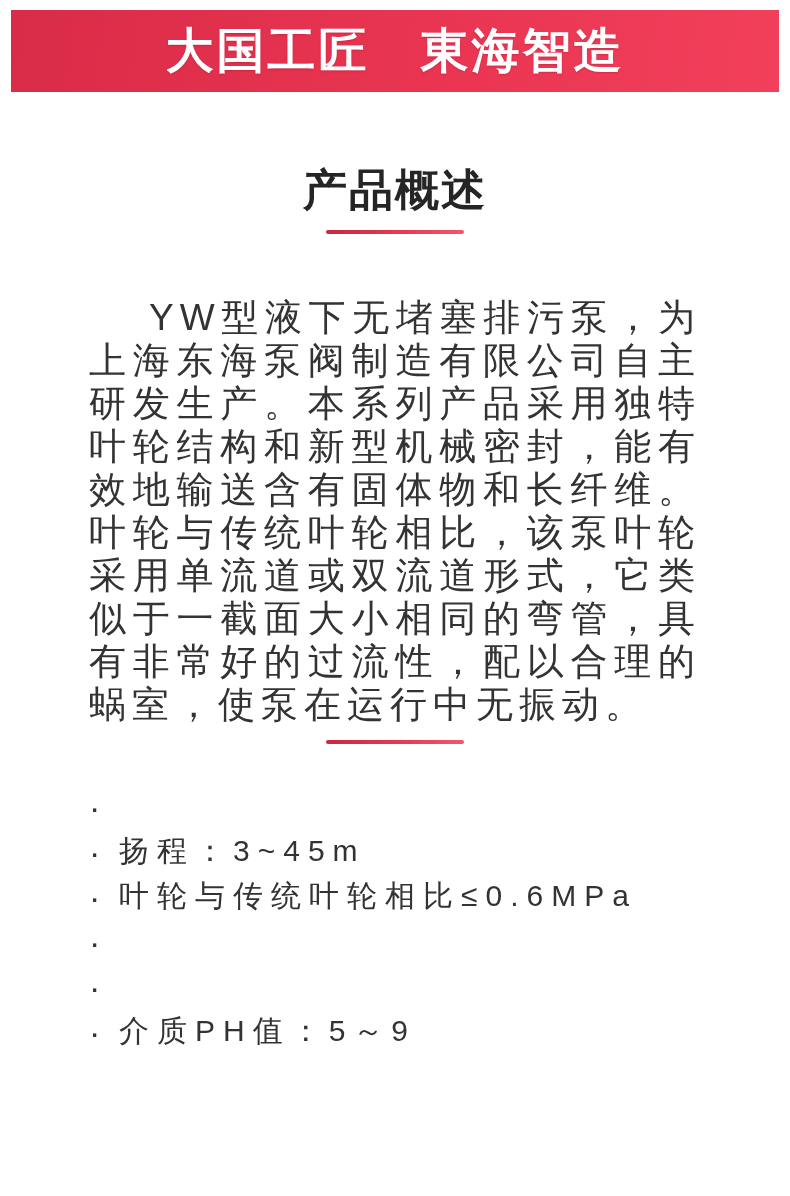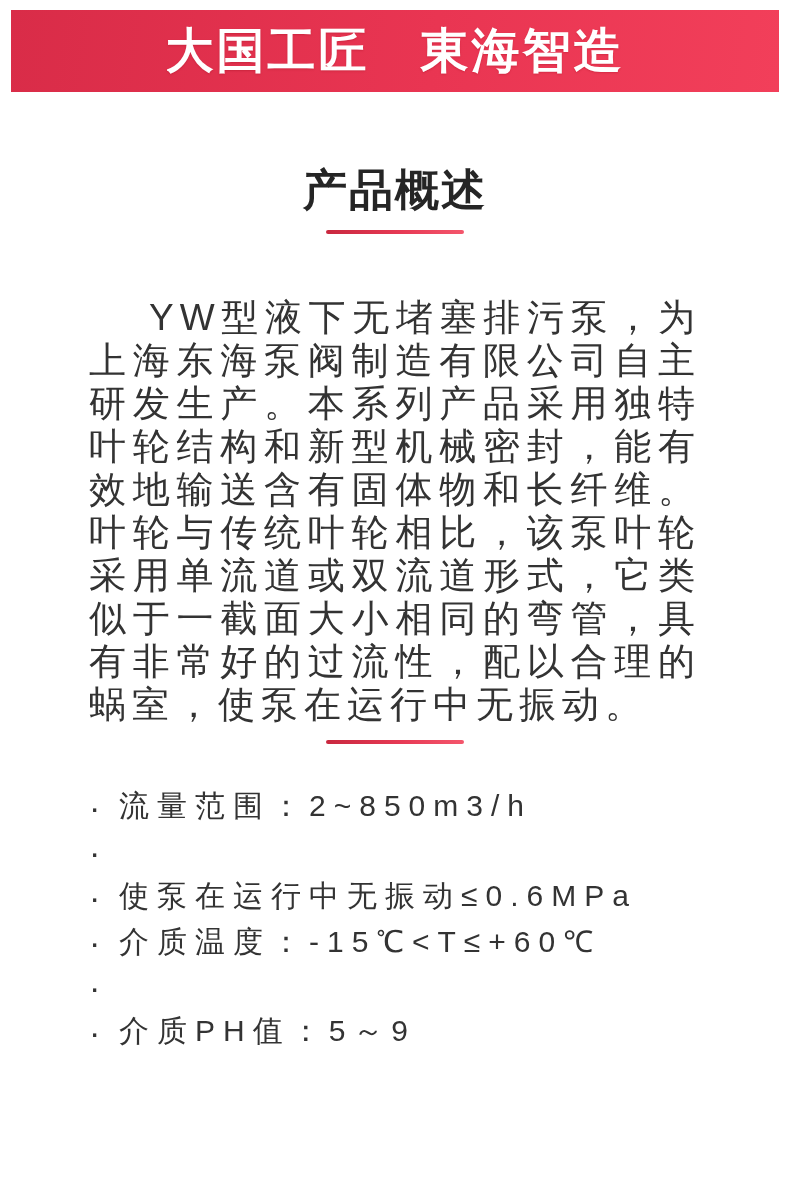--- a/index.html
+++ b/index.html
@@ -102,32 +102,31 @@
   <h2 class="section-title title-overview">产品概述</h2>
   <div class="title-underline"></div>
 
   <p class="description">YW型液下无堵塞排污泵，为上海东海泵阀制造有限公司自主研发生产。本系列产品采用独特叶轮结构和新型机械密封，能有效地输送含有固体物和长纤维。叶轮与传统叶轮相比，该泵叶轮采用单流道或双流道形式，它类似于一截面大小相同的弯管，具有非常好的过流性，配以合理的蜗室，使泵在运行中无振动。</p>
 
   <div class="title-underline"></div>
 
   <ul class="spec-list">
     <li class="spec-item">
       <span class="bullet-dot">·</span>
-      <span class="spec-text">流量范围：2~850m3/h</span>
     </li>
     <li class="spec-item">
       <span class="bullet-dot">·</span>
+      <span class="spec-text">扬程：3~45m</span>
     </li>
     <li class="spec-item">
       <span class="bullet-dot">·</span>
-      <span class="spec-text">使泵在运行中无振动≤0.6MPa</span>
+      <span class="spec-text">叶轮与传统叶轮相比≤0.6MPa</span>
     </li>
     <li class="spec-item">
       <span class="bullet-dot">·</span>
-      <span class="spec-text">介质温度：-15℃&lt;T≤+60℃</span>
     </li>
     <li class="spec-item">
       <span class="bullet-dot">·</span>
     </li>
     <li class="spec-item">
       <span class="bullet-dot">·</span>
       <span class="spec-text">介质PH值：5～9</span>
     </li>
   </ul>
 

